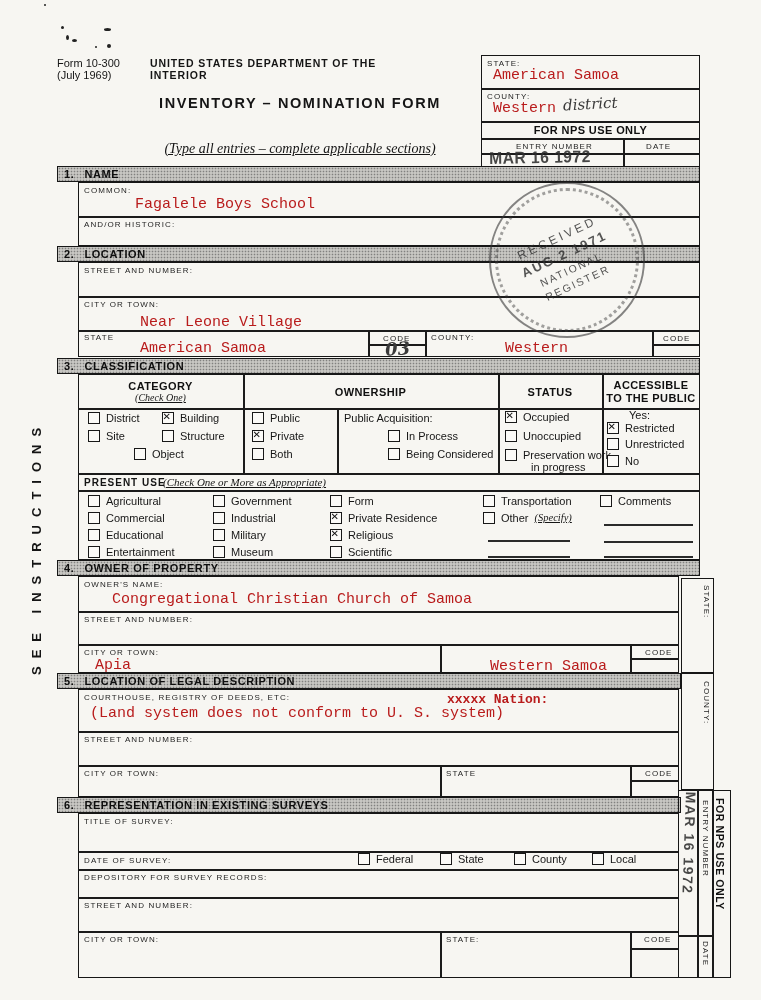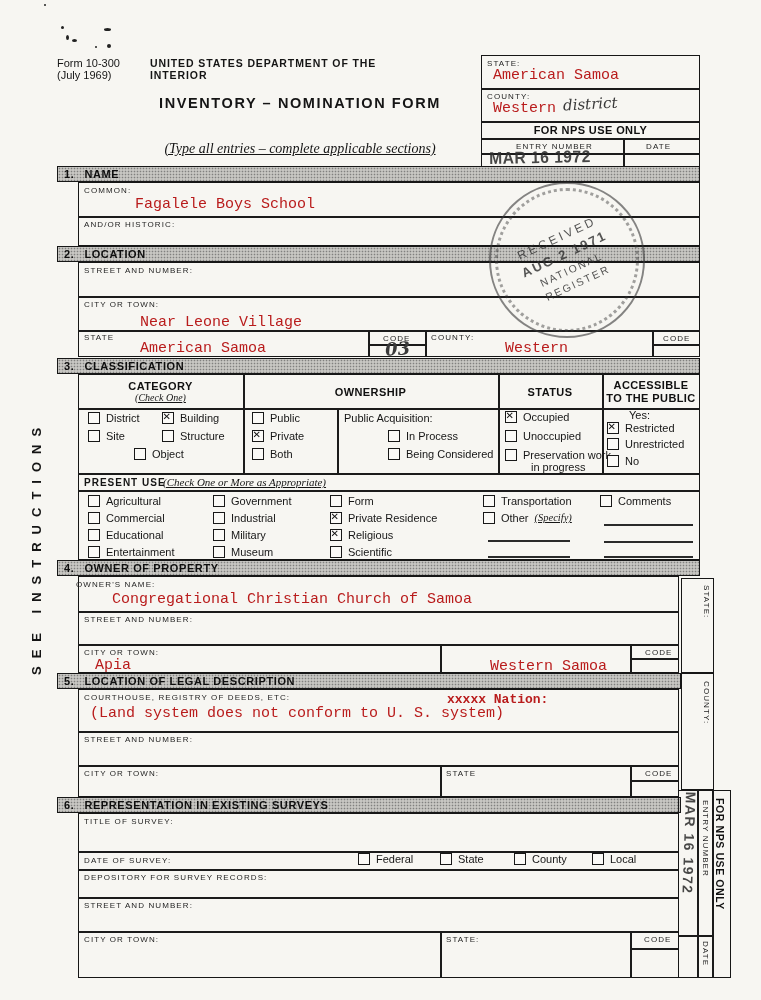--- a/index.html
+++ b/index.html
@@ -280,21 +280,21 @@
   <div class="bar" style="left:57px;top:560px;width:643px;height:16px">
     <span>4.</span>
     <span>OWNER OF PROPERTY</span>
   </div>
   <div class="bxo" style="left:78px;top:576px;width:601px;height:97px"></div>
   <div class="hl" style="left:78px;top:611px;width:601px"></div>
   <div class="hl" style="left:78px;top:644px;width:601px"></div>
   <div class="vl" style="left:440px;top:644px;height:29px"></div>
   <div class="vl" style="left:630px;top:644px;height:29px"></div>
   <div class="hl" style="left:630px;top:658px;width:49px"></div>
-  <div class="lbl" style="left:76px;top:580px">OWNER'S NAME:</div>
+  <div class="lbl" style="left:84px;top:580px">OWNER'S NAME:</div>
   <div class="typed" style="left:112px;top:591px">Congregational Christian Church of Samoa</div>
   <div class="lbl" style="left:84px;top:615px">STREET AND NUMBER:</div>
   <div class="lbl" style="left:84px;top:648px">CITY OR TOWN:</div>
   <div class="typed" style="left:95px;top:657px">Apia</div>
   <div class="typed sm" style="left:447px;top:646px;font-weight:bold">xxxxx Nation:</div>
   <div class="typed" style="left:490px;top:658px">Western Samoa</div>
   <div class="lbl" style="left:645px;top:648px">CODE</div>
 
   <div class="bar" style="left:57px;top:673px;width:624px;height:16px">
     <span>5.</span>

